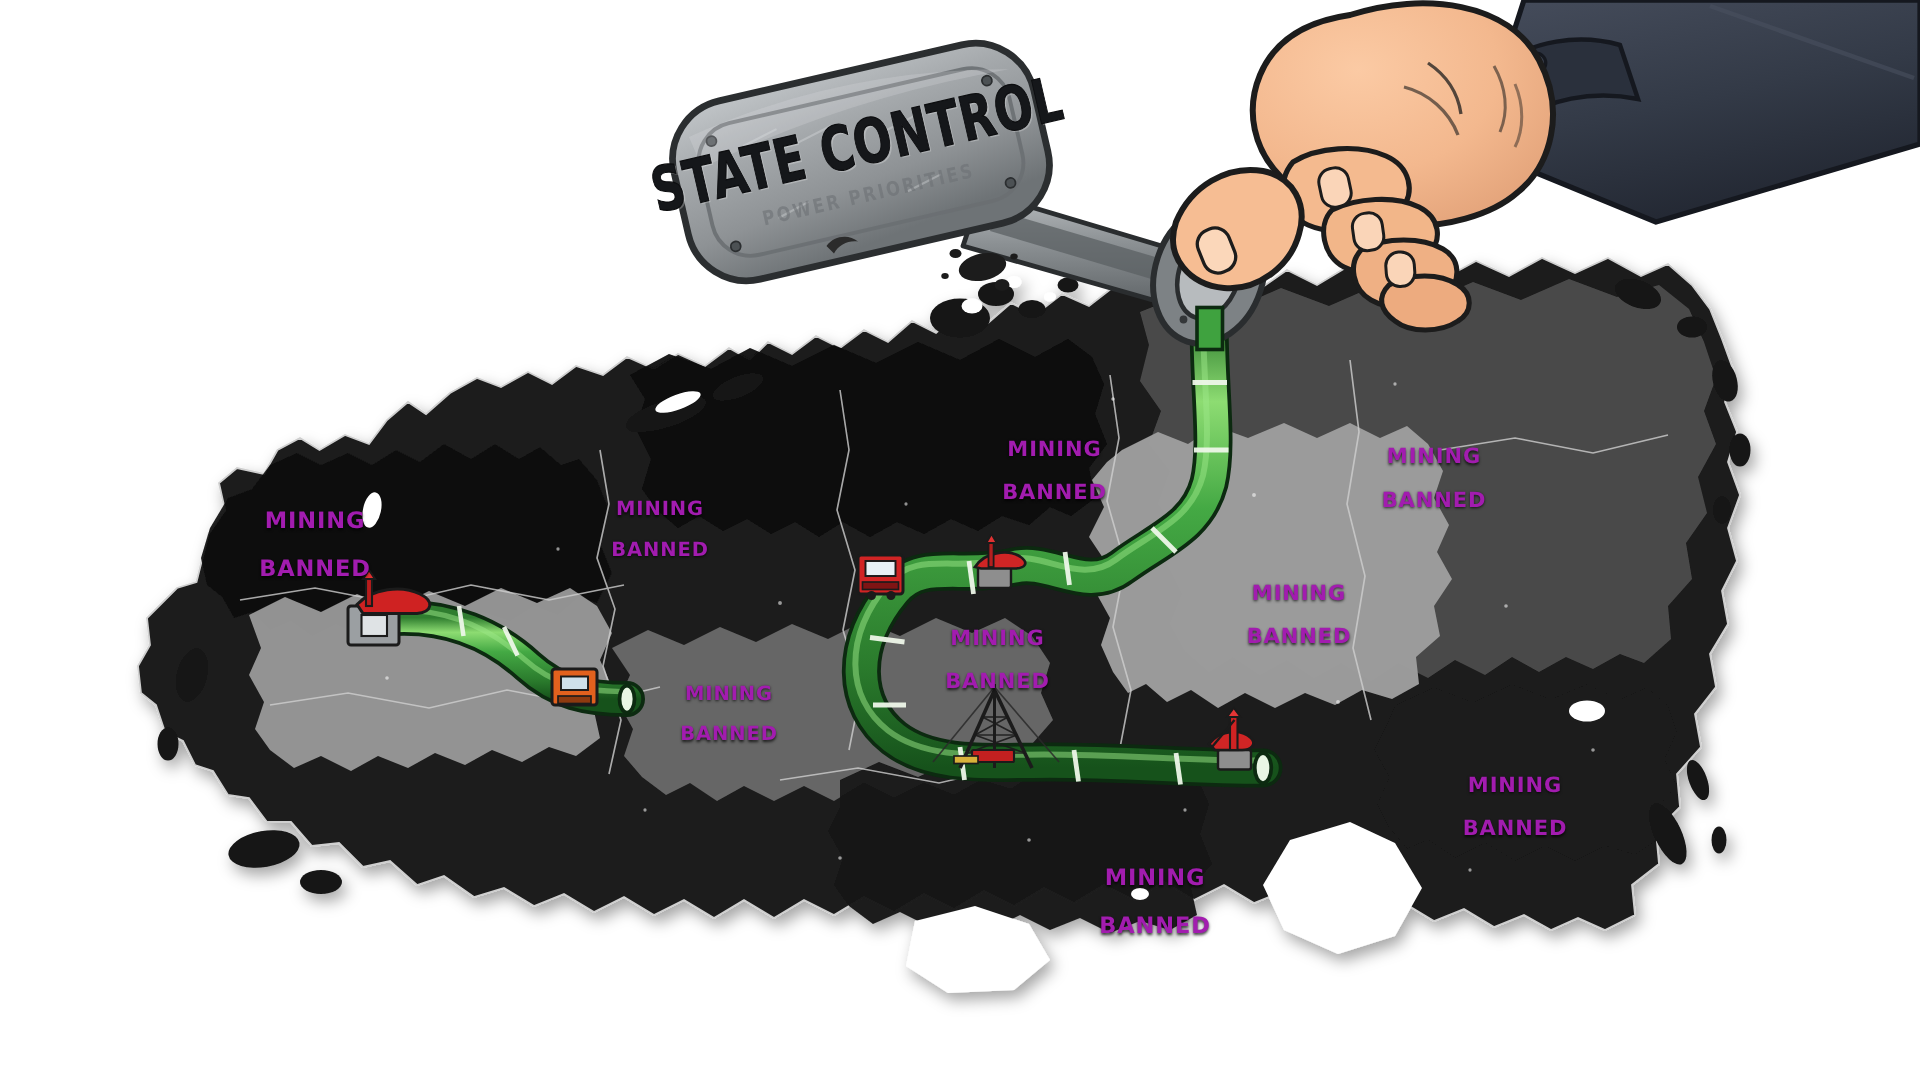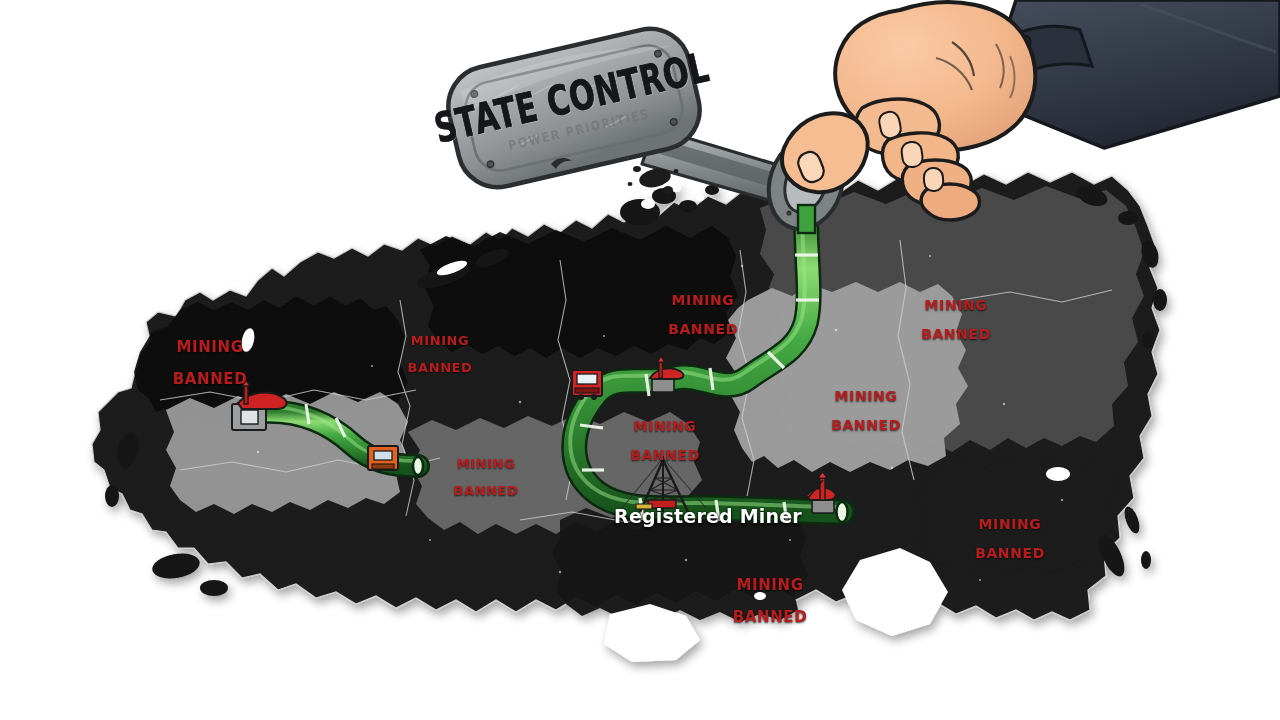--- a/index.html
+++ b/index.html
@@ -11,21 +11,21 @@
   #stage{
     position:absolute;left:0;top:0;width:1280px;height:720px;
     background:#ffffff;
   }
   .layer{position:absolute;left:0;top:0;width:1280px;height:720px;}
   svg.layer{display:block;}
 
   
   .map-label{
     position:absolute;
-    color:#b91c1c;
+    color:#a21caf;
     font-family:"DejaVu Sans", sans-serif;
     font-weight:700;
     letter-spacing:0.6px;
     text-align:center;
     line-height:1.06;
     text-shadow:0 1px 2px rgba(0,0,0,.75);
     white-space:pre-line;
     pointer-events:none;
     transform:translate(-50%,-50%);
   }
@@ -489,16 +489,15 @@
     </div>
     <div class="map-label" style="left:1010px;top:539px;font-size:14px;">
       <span class="l1">MINING</span>
       <span class="l2">BANNED</span>
     </div>
     <div class="map-label" style="left:770px;top:602px;font-size:15px;">
       <span class="l1">MINING</span>
       <span class="l2">BANNED</span>
     </div>
 
-    <div class="miner-label" style="left:708px;top:516px;">Registered Miner</div>
   </div>
 
 </div>
 
 </body></html>

